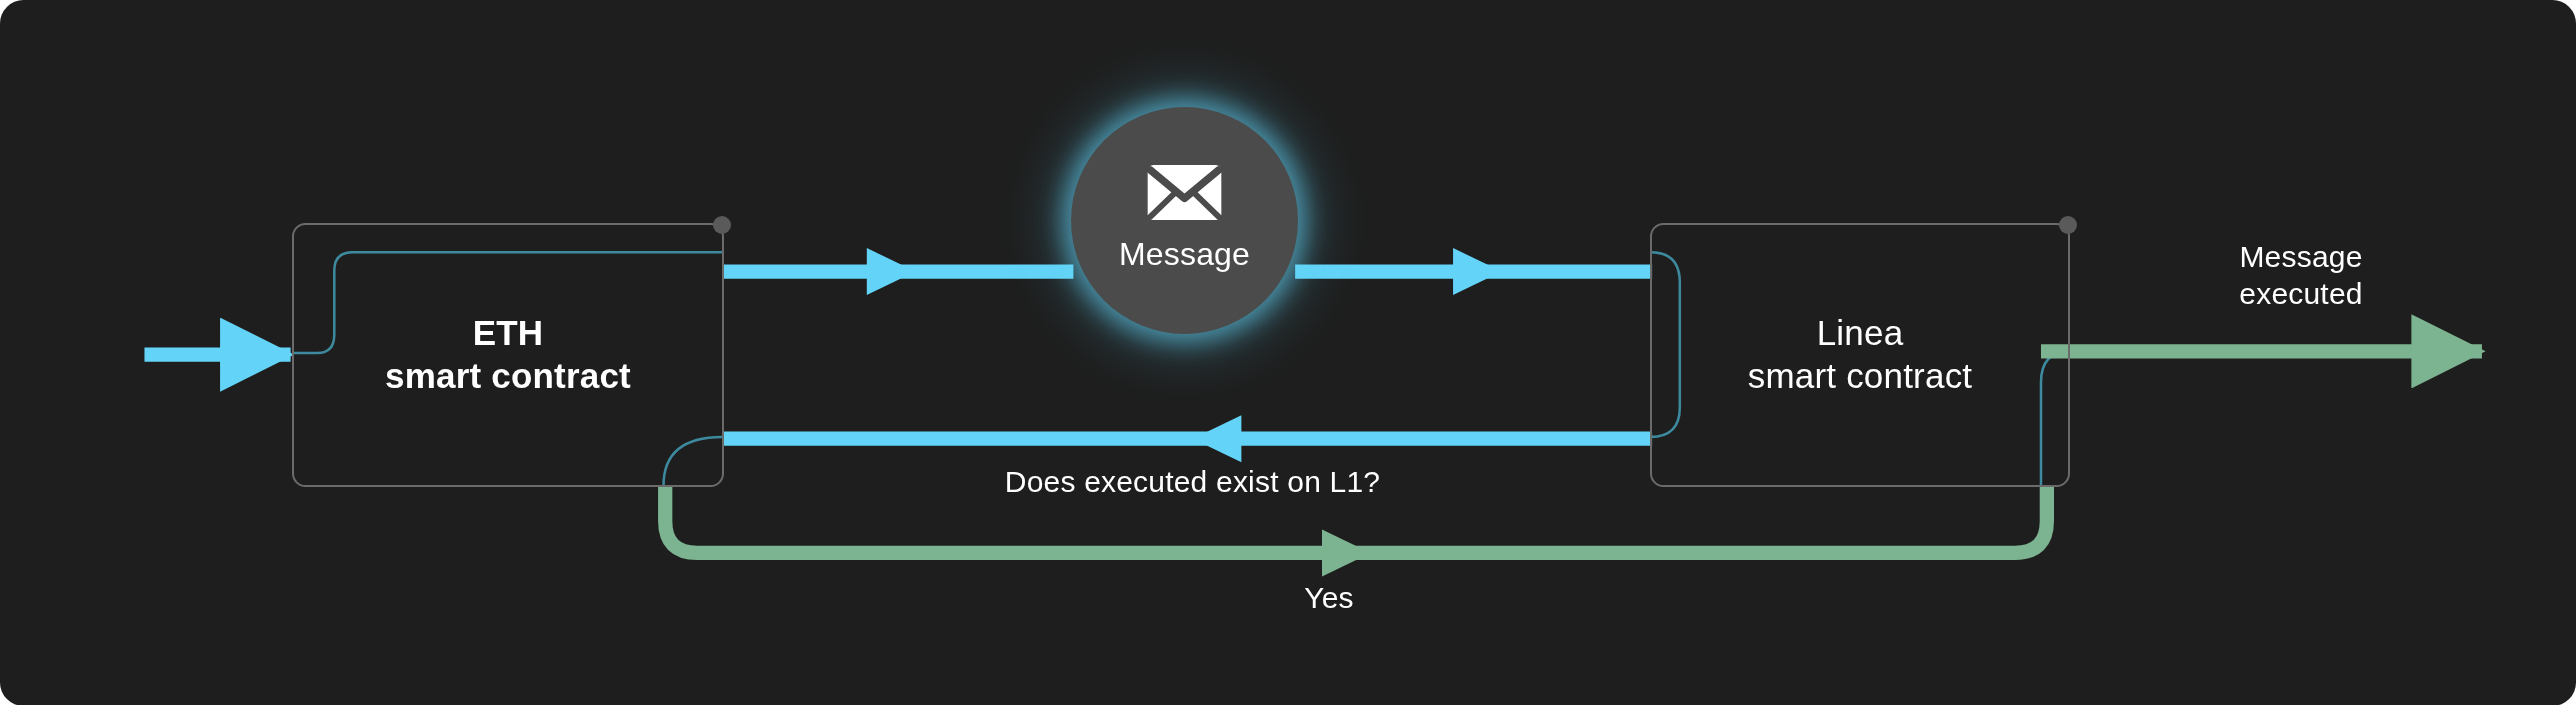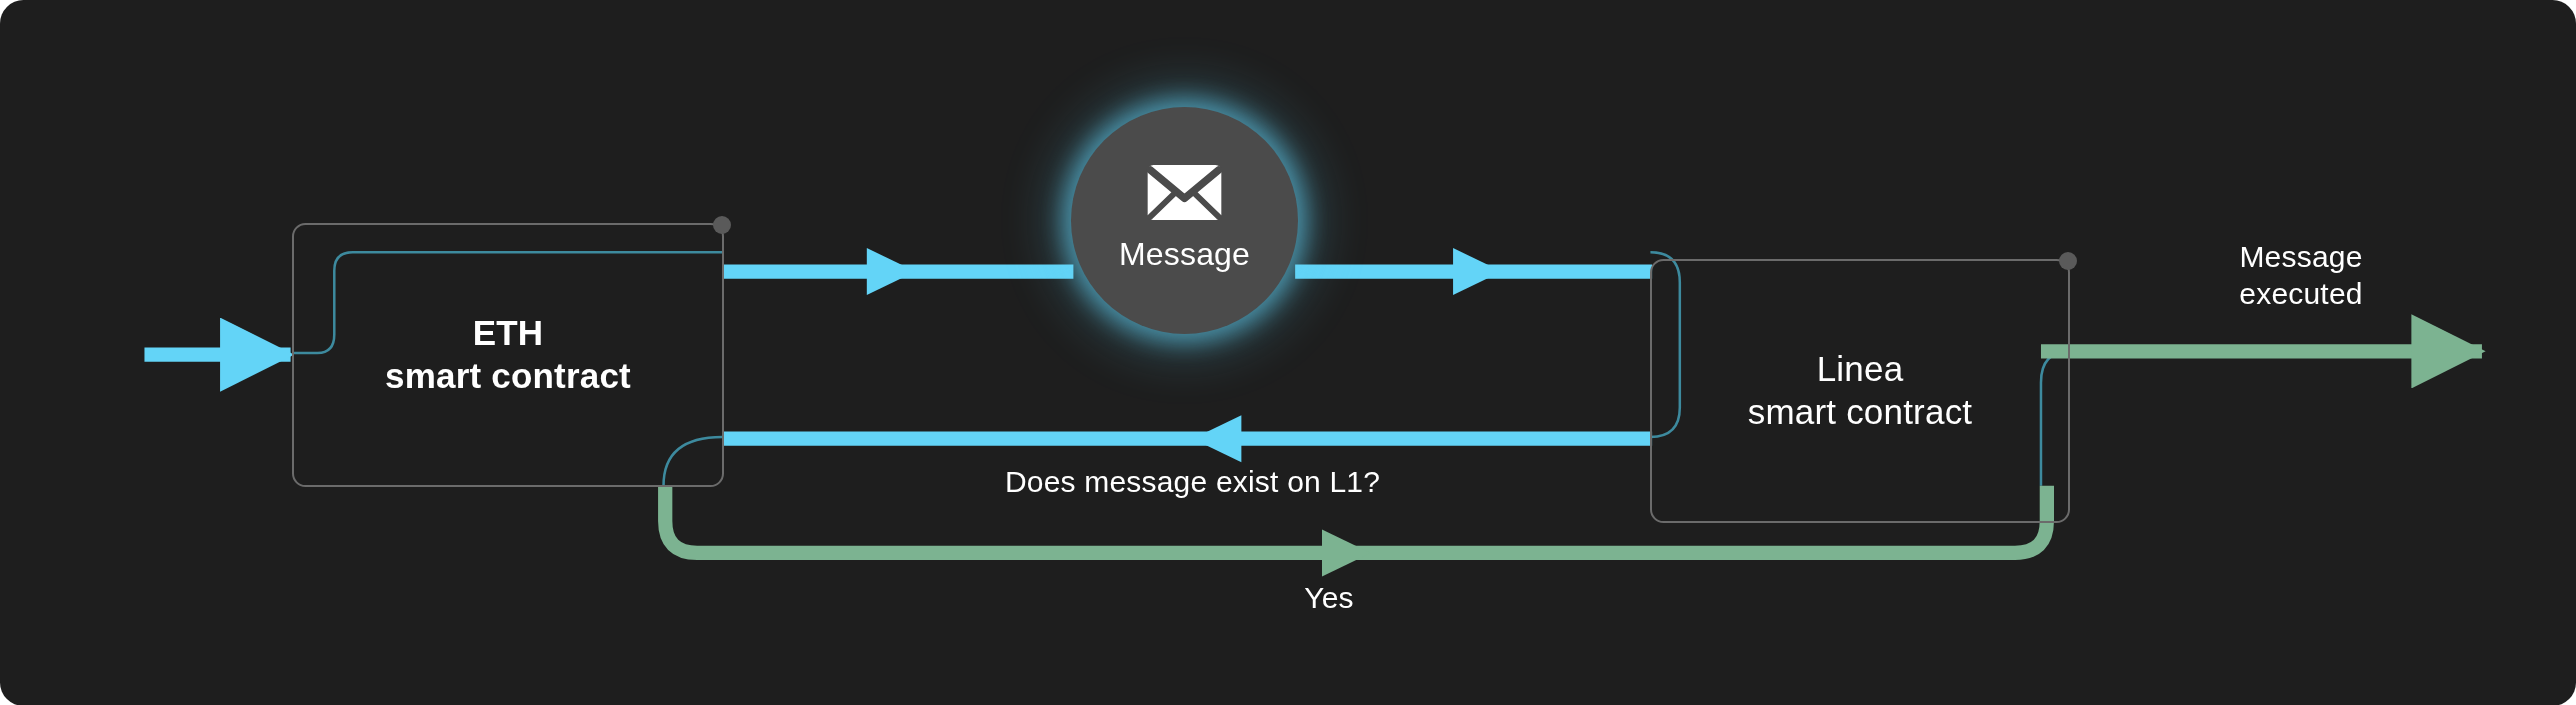--- a/index.html
+++ b/index.html
@@ -123,27 +123,27 @@
       <svg width="77" height="59" viewBox="0 0 92 70" xmlns="http://www.w3.org/2000/svg">
         <rect x="2" y="2" width="88" height="66" rx="7" fill="#ffffff"></rect>
         <path d="M5 8 L46 42 L87 8" fill="none" stroke="#4b4b4b" stroke-width="9" stroke-linecap="round" stroke-linejoin="round"></path>
         <path d="M5 64 L34 36" fill="none" stroke="#4b4b4b" stroke-width="7" stroke-linecap="round"></path>
         <path d="M87 64 L58 36" fill="none" stroke="#4b4b4b" stroke-width="7" stroke-linecap="round"></path>
       </svg>
     </span>
     <span class="msg-text">Message</span>
   </div>
 
-  <div class="node-box" id="linea-box" style="left:1650px;top:223px;width:420px;height:264px;margin-top:36px;">
+  <div class="node-box" id="linea-box" style="left:1650px;top:223px;width:420px;height:264px;">
     <span class="node-label">Linea
 smart contract</span>
     <span class="node-handle" style="right:-9.2px;top:-9.2px;"></span>
   </div>
 
-  <div class="edge-label" style="left:907px;top:464px;width:571px;">Does message exist on L1?</div>
+  <div class="edge-label" style="left:907px;top:464px;width:571px;">Does executed exist on L1?</div>
 
   <div class="edge-label" style="left:1245px;top:580px;width:168px;">Yes</div>
 
   <div class="edge-label" style="left:2150px;top:239px;width:302px;">Message
 executed</div>
 
 </div>
 
 
 </body></html>

